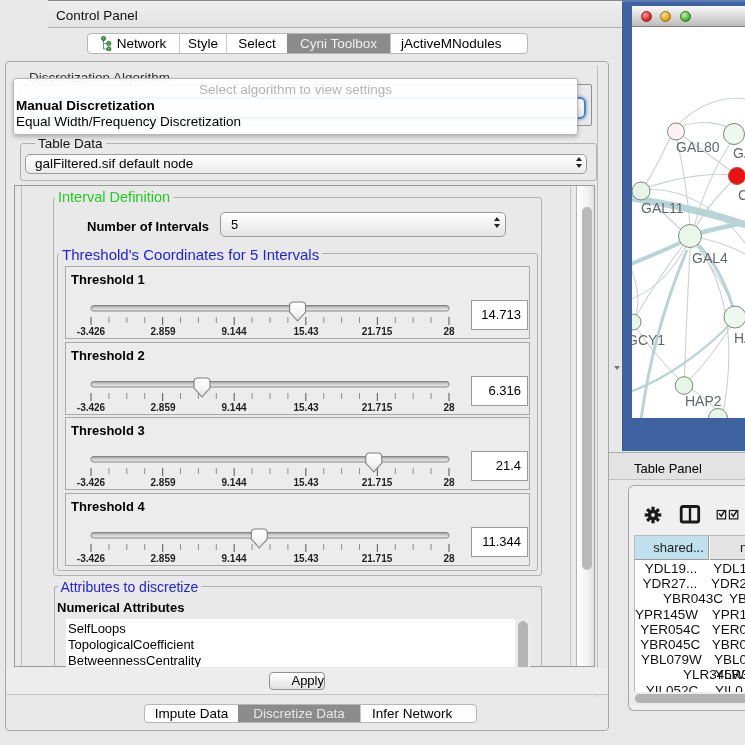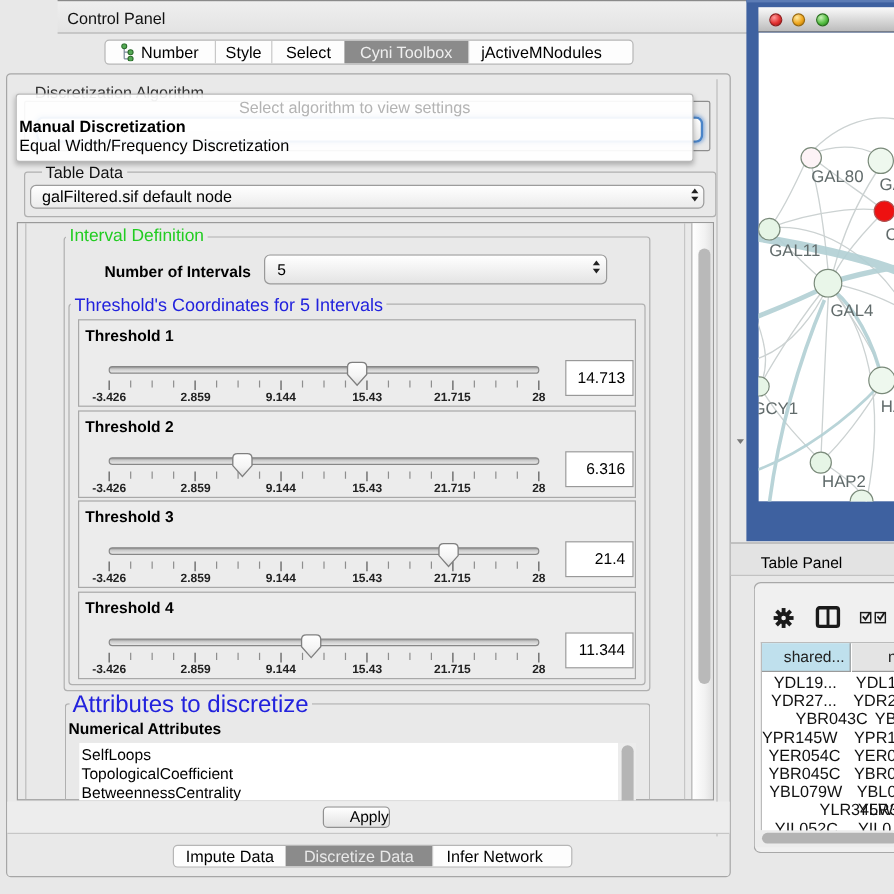--- a/index.html
+++ b/index.html
@@ -21,21 +21,21 @@
 </div>
 
 <div class="abs" style="left:87px;top:32.5px;width:441px;height:21.5px;background:#fdfdfd;border:1px solid #b6b6b6;border-radius:4px;overflow:hidden;display:flex;align-items:stretch;white-space:nowrap;font-size:13.5px;">
   <div style="flex:none;width:92px;display:flex;align-items:center;justify-content:center;border-right:1px solid #c8c8c8;">
     <svg width="11" height="15" viewBox="0 0 11 15" style="margin-right:5px;">
       <path d="M2.5 3 L2.5 13 M2.5 7.5 L7.5 7.5 M2.5 13 L7.5 13" stroke="#7a8a9a" stroke-width="1" fill="none"></path>
       <circle cx="2.5" cy="2.5" r="2.1" fill="#55aa55" stroke="#2a6a2a" stroke-width="0.9"></circle>
       <circle cx="7.8" cy="7.5" r="2.1" fill="#55aa55" stroke="#2a6a2a" stroke-width="0.9"></circle>
       <circle cx="7.8" cy="13" r="2.1" fill="#55aa55" stroke="#2a6a2a" stroke-width="0.9"></circle>
     </svg>
-    <span>Number</span>
+    <span>Network</span>
   </div>
   <div style="flex:none;width:47px;display:flex;align-items:center;justify-content:center;border-right:1px solid #c8c8c8;">Style</div>
   <div style="flex:none;width:60px;display:flex;align-items:center;justify-content:center;">Select</div>
   <div style="flex:none;width:103px;display:flex;align-items:center;justify-content:center;background:#8b8b8b;color:#efefef;">Cyni Toolbox</div>
   <div style="flex:1;display:flex;align-items:center;justify-content:flex-start;padding-left:10px;border-left:1px solid #c8c8c8;">jActiveMNodules</div>
 </div>
 
 <div class="abs" style="left:5px;top:61px;width:604px;height:670px;background:#e9e9e9;border:1px solid #a6a6a6;border-radius:4px;"></div>
 
 <div class="abs" style="left:20px;top:84px;width:572px;height:42px;border:1px solid #8e8e8e;border-radius:2px;"></div>
@@ -261,21 +261,21 @@
     <div class="abs" style="left:25px;top:59px;transform:translateX(-50%);font-size:10px;font-weight:bold;color:#222;">-3.426</div>
     <div class="abs" style="left:97px;top:59px;transform:translateX(-50%);font-size:10px;font-weight:bold;color:#222;">2.859</div>
     <div class="abs" style="left:168px;top:59px;transform:translateX(-50%);font-size:10px;font-weight:bold;color:#222;">9.144</div>
     <div class="abs" style="left:240px;top:59px;transform:translateX(-50%);font-size:10px;font-weight:bold;color:#222;">15.43</div>
     <div class="abs" style="left:311px;top:59px;transform:translateX(-50%);font-size:10px;font-weight:bold;color:#222;">21.715</div>
     <div class="abs" style="left:383px;top:59px;transform:translateX(-50%);font-size:10px;font-weight:bold;color:#222;">28</div>
     <div class="abs" style="left:405px;top:33px;width:57px;height:30px;background:#fff;border:1px solid #999;text-align:right;line-height:28px;padding-right:6px;">11.344</div>
   </div>
 
 <div class="abs" style="left:54px;top:586px;width:488px;height:81px;border:1px solid #b0b0b0;border-top-left-radius:3px;border-top-right-radius:3px;border-bottom:none;"></div>
-<div class="grouplabel" style="left:57.5px;top:580px;color:#2222dd;font-size:20px;line-height:14px;">Attributes to discretize</div>
+<div class="grouplabel" style="left:57.5px;top:580px;color:#2222dd;font-size:14px;line-height:14px;">Attributes to discretize</div>
 <div class="abs" style="left:57px;top:600px;font-weight:bold;">Numerical Attributes</div>
 <div class="abs" style="left:66px;top:619px;width:464px;height:48px;background:#ececec;overflow:hidden;">
   <div class="abs" style="left:0;top:0;width:449px;height:48px;background:#fff;"></div>
   <div class="abs" style="left:0;top:0;width:449px;padding:2px 0 0 2px;line-height:16px;">SelfLoops<br>TopologicalCoefficient<br>BetweennessCentrality</div>
   <div class="abs" style="left:452px;top:2px;width:10px;height:60px;background:#b5b5b5;border-radius:5px;"></div>
 </div>
 
 <div class="abs" style="left:6px;top:668px;width:602px;height:27px;background:#ededed;border-bottom:1px solid #c6c6c6;"></div>
 <div class="abs" style="left:269px;top:672px;width:56px;height:18px;background:linear-gradient(#ffffff,#e2e2e2);border:1px solid #919191;border-radius:4px;text-align:right;line-height:16px;">Apply</div>
 

